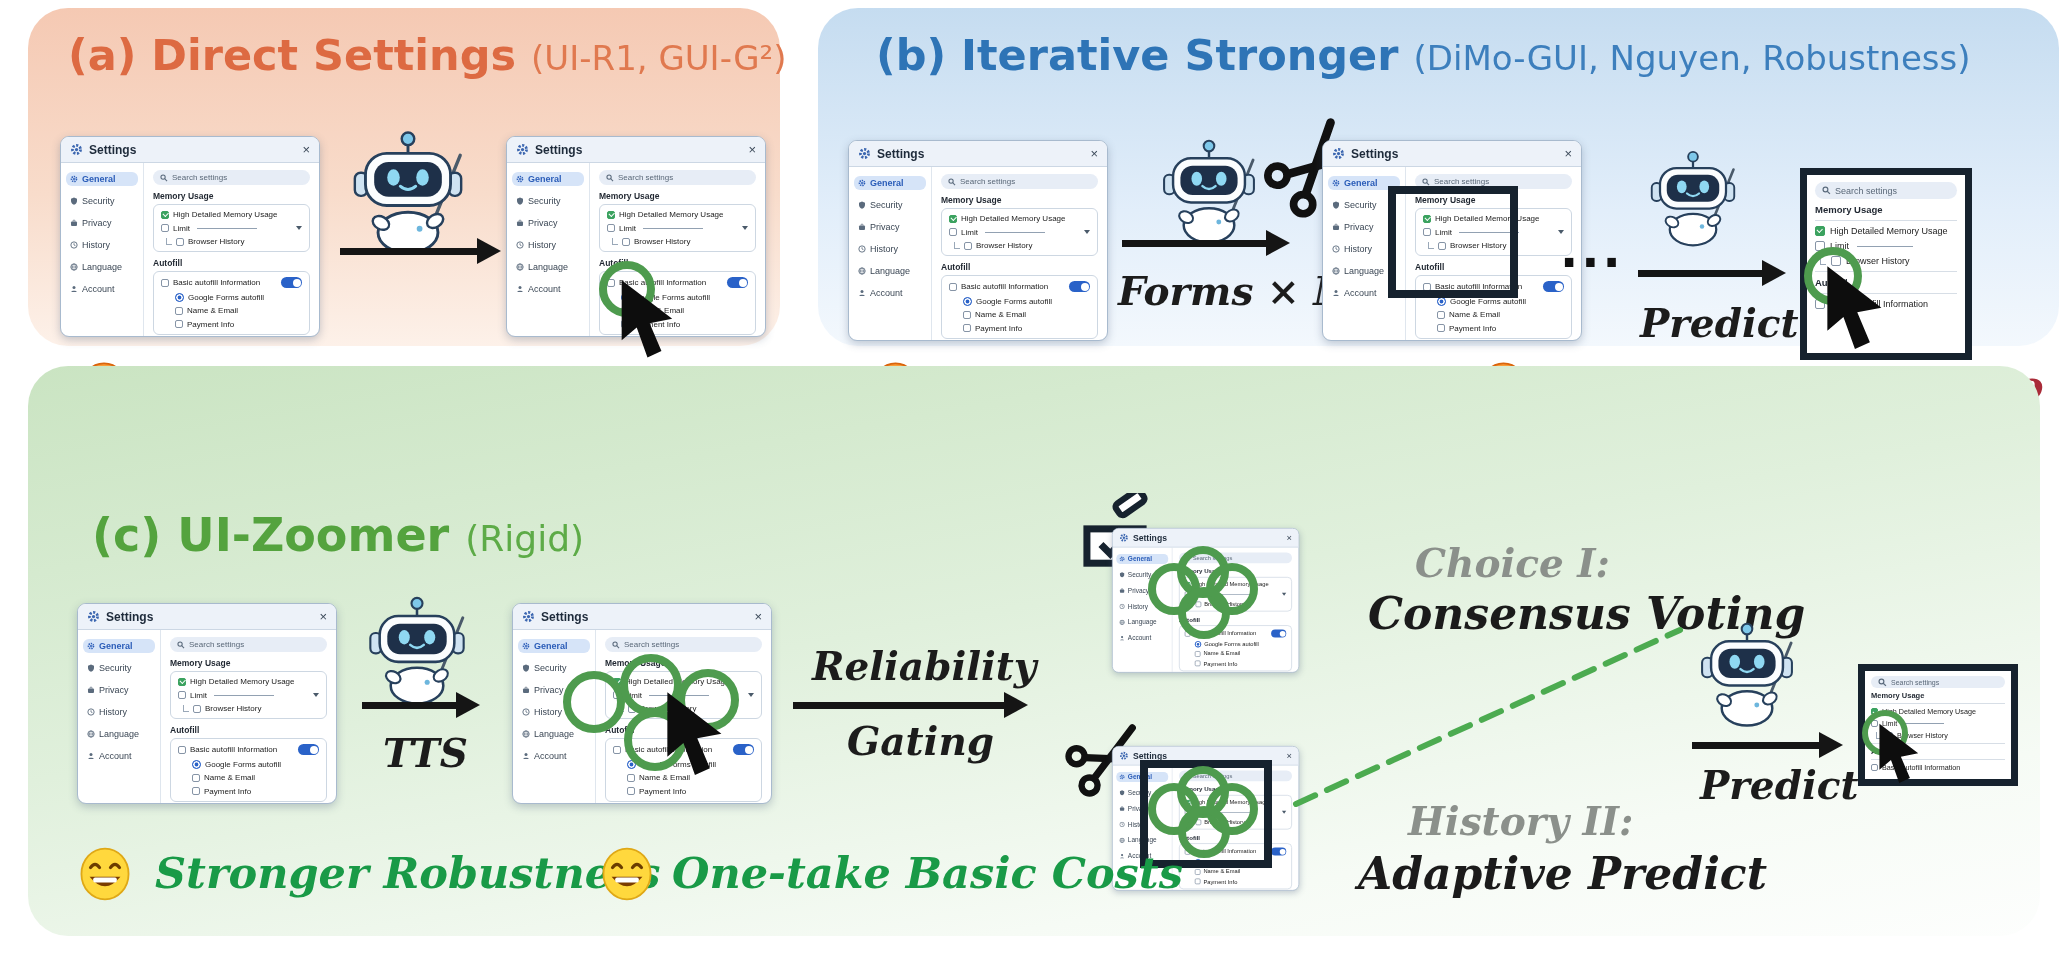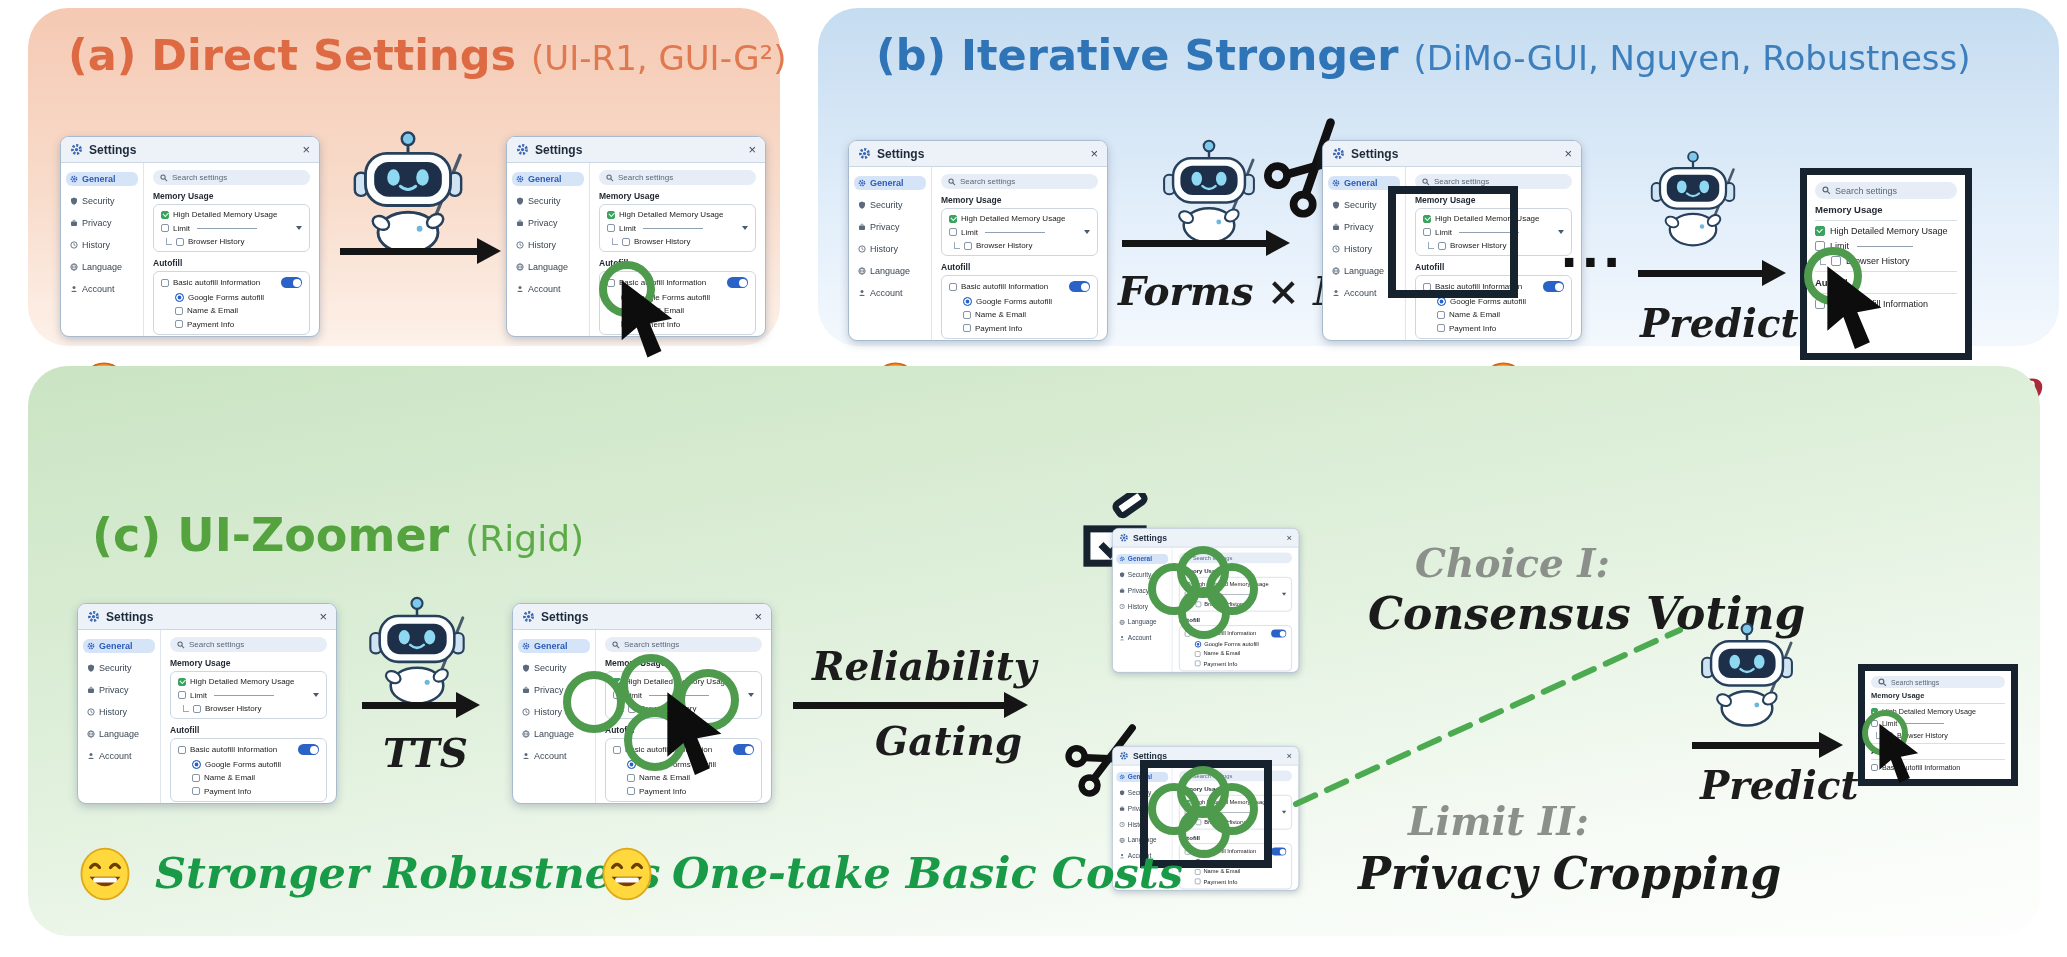--- a/index.html
+++ b/index.html
@@ -849,21 +849,21 @@
   </div>
 <div class="gc" style="left:563px;top:671px;width:62px;height:62px"></div>
 <div class="gc" style="left:620px;top:654px;width:62px;height:62px"></div>
 <div class="gc" style="left:677px;top:669px;width:62px;height:62px"></div>
 <div class="gc" style="left:624px;top:709px;width:62px;height:62px"></div>
 <svg class="abs" style="left:662px;top:690px;width:82px;height:92px" viewBox="0 0 70 80">
     <use href="#sym-cursor"></use>
   </svg>
 <div class="note flowlabel" style="left:812px;top:643px">Reliability</div>
 <div class="harrow" style="left:793px;top:702px;width:212px"></div>
-<div class="note flowlabel" style="left:875px;top:718px">Gating</div>
+<div class="note flowlabel" style="left:847px;top:718px">Gating</div>
 
 <svg class="abs" style="left:1076px;top:486px;width:78px;height:92px" viewBox="0 0 100 100">
     <use href="#sym-ballot"></use>
   </svg>
 <div class="abs scale72" style="left:1112px;top:528px">
     <div>
   <div class="swin">
     <div class="swin-tb">
       <svg class="gear13" viewBox="0 0 16 16">
             <use href="#sym-gear"></use>
@@ -1067,22 +1067,22 @@
       </div>
     </div>
   </div>
 </div>
   </div>
 <div class="croprect" style="left:1140px;top:760px;width:132px;height:108px"></div>
 <div class="gc" style="left:1177px;top:766px;width:52px;height:52px"></div>
 <div class="gc" style="left:1148px;top:783px;width:52px;height:52px"></div>
 <div class="gc" style="left:1206px;top:783px;width:52px;height:52px"></div>
 <div class="gc" style="left:1178px;top:806px;width:52px;height:52px"></div>
-<div class="note choicehead" style="left:1408px;top:798px">Limit II:</div>
-<div class="note choicelabel" style="left:1358px;top:848px">Privacy Cropping</div>
+<div class="note choicehead" style="left:1408px;top:798px">History II:</div>
+<div class="note choicelabel" style="left:1358px;top:848px">Adaptive Predict</div>
 
 <svg class="abs" style="left:1288px;top:618px;width:400px;height:195px">
     <line x1="8" y1="186" x2="392" y2="12" stroke="#4cab50" stroke-width="6" stroke-dasharray="21 13" stroke-linecap="round"></line>
   </svg>
 
 <svg class="abs" style="left:1698px;top:620px;width:98px;height:108px" viewBox="0 0 120 132">
     <use href="#sym-robot"></use>
   </svg>
 <div class="harrow" style="left:1692px;top:742px;width:128px"></div>
 <div class="note flowlabel" style="left:1700px;top:762px">Predict</div>

